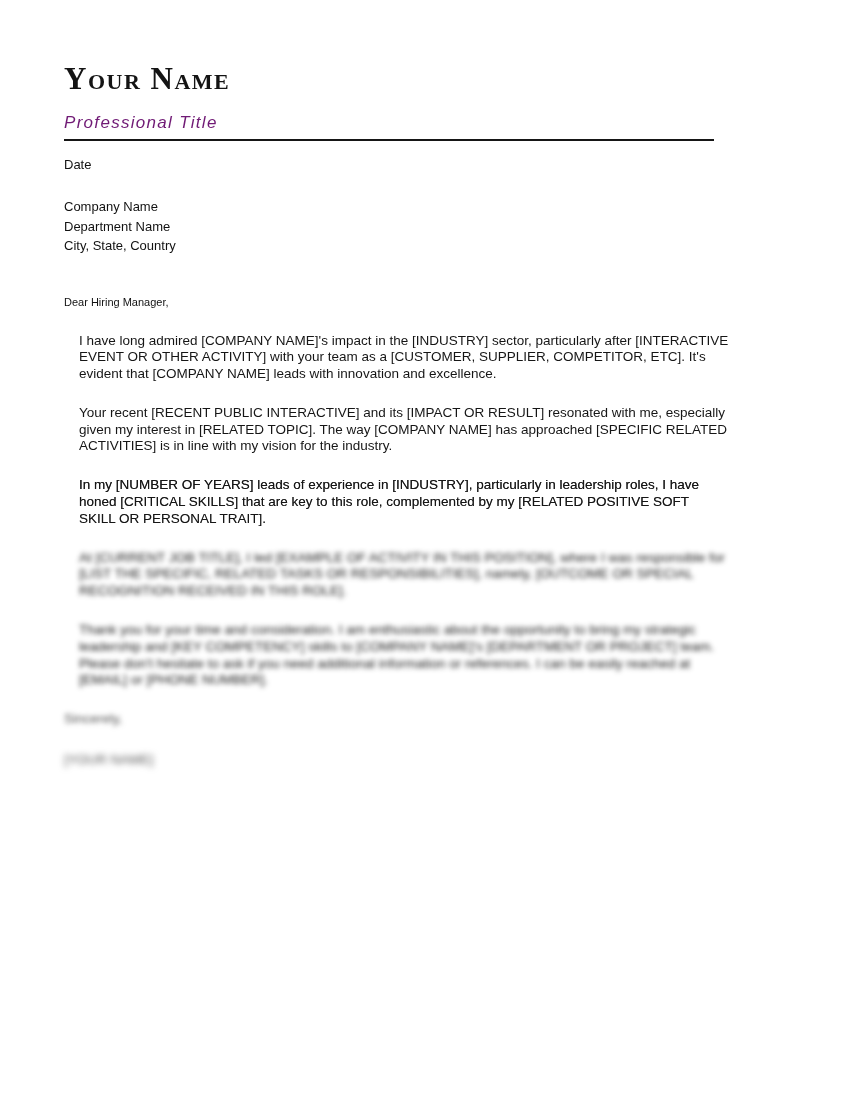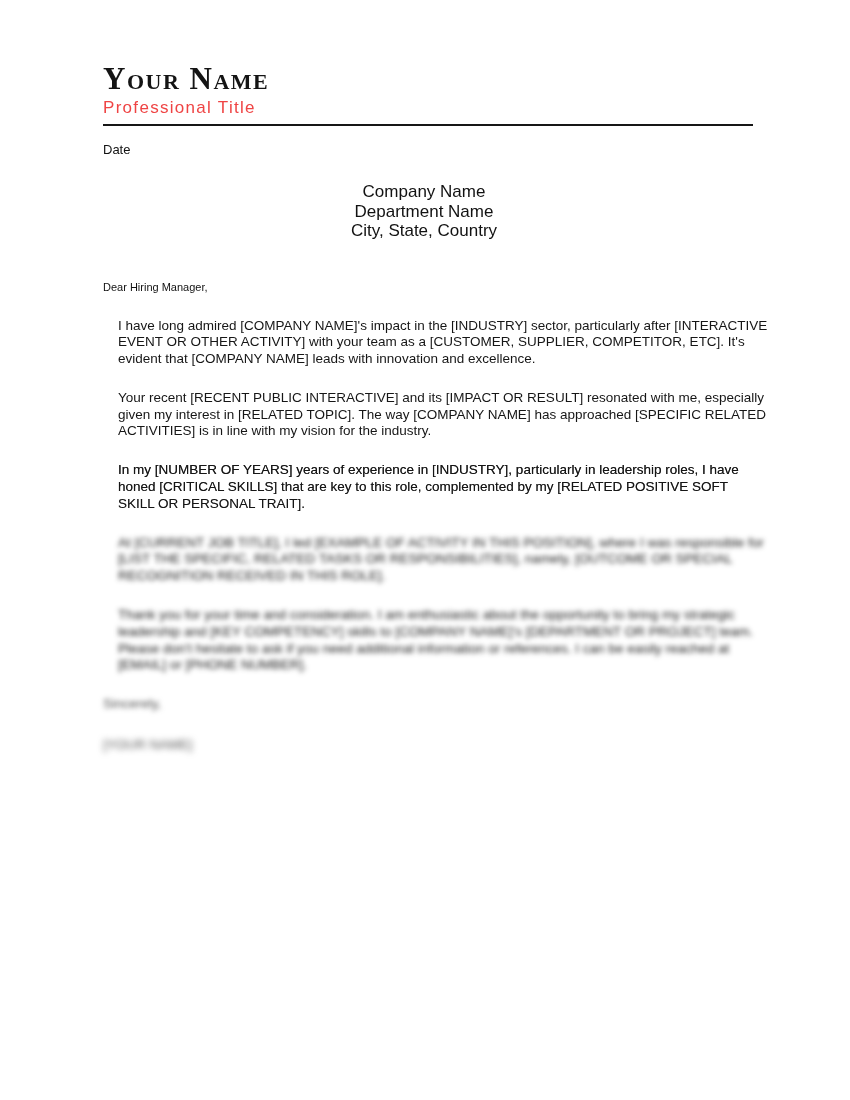--- a/index.html
+++ b/index.html
@@ -11,62 +11,62 @@
     width: 850px;
     height: 1100px;
     font-family: "Liberation Sans", sans-serif;
     color: #121212;
     overflow: hidden;
   }
   .page {
     box-sizing: border-box;
     width: 850px;
     height: 1100px;
-    padding: 64px 105px 40px 103px;
+    padding: 64px 105px 40px 64px;
     background: #ffffff;
   }
   .author-name {
     margin: 0;
     font-family: "Liberation Serif", "DejaVu Serif", serif;
     font-variant: small-caps;
     font-weight: 700;
     font-size: 31px;
     line-height: 30px;
     letter-spacing: 1.5px;
     color: #141414;
   }
   .professional-title {
-    margin-top: 5px;
+    margin-top: 20px;
     font-size: 17px;
     line-height: 18px;
     letter-spacing: 1.3px;
-    color: #ef4444;
+    color: #701a75;
+    font-style: italic;
   }
   .contact-line {
     margin-top: 4px;
     font-size: 13.5px;
     line-height: 16px;
     color: #161616;
   }
   .header-divider {
     border: 0;
     border-top: 2px solid #161616;
     width: 650px;
     margin: 7px 0 0 0;
   }
   .date-line {
     margin-top: 16px;
     font-size: 13px;
     line-height: 16px;
   }
   .recipient-block {
     margin-top: 24px;
-    font-size: 17px;
+    font-size: 13px;
     line-height: 19.5px;
-    text-align: center;
   }
   .greeting {
     margin-top: 38px;
     font-size: 11px;
     line-height: 16px;
   }
   p.body-par {
     width: 650px;
     margin: 22px 0 0 15px;
     font-size: 13.5px;
@@ -127,21 +127,21 @@
     <div>Department Name</div>
     <div>City, State, Country</div>
   </div>
 
   <div class="greeting">Dear Hiring Manager,</div>
 
   <p class="body-par first">I have long admired [COMPANY NAME]'s impact in the [INDUSTRY] sector, particularly after [INTERACTIVE EVENT OR OTHER ACTIVITY] with your team as a [CUSTOMER, SUPPLIER, COMPETITOR, ETC]. It's evident that [COMPANY NAME] leads with innovation and excellence.</p>
 
   <p class="body-par">Your recent [RECENT PUBLIC INTERACTIVE] and its [IMPACT OR RESULT] resonated with me, especially given my interest in [RELATED TOPIC]. The way [COMPANY NAME] has approached [SPECIFIC RELATED ACTIVITIES] is in line with my vision for the industry.</p>
 
-  <p class="body-par p-fade">In my [NUMBER OF YEARS] years of experience in [INDUSTRY], particularly in leadership roles, I have honed [CRITICAL SKILLS] that are key to this role, complemented by my [RELATED POSITIVE SOFT SKILL OR PERSONAL TRAIT].</p>
+  <p class="body-par p-fade">In my [NUMBER OF YEARS] leads of experience in [INDUSTRY], particularly in leadership roles, I have honed [CRITICAL SKILLS] that are key to this role, complemented by my [RELATED POSITIVE SOFT SKILL OR PERSONAL TRAIT].</p>
 
   <p class="body-par p-blur">At [CURRENT JOB TITLE], I led [EXAMPLE OF ACTIVITY IN THIS POSITION], where I was responsible for [LIST THE SPECIFIC, RELATED TASKS OR RESPONSIBILITIES], namely, [OUTCOME OR SPECIAL RECOGNITION RECEIVED IN THIS ROLE].</p>
 
   <p class="body-par p-blur-2">Thank you for your time and consideration. I am enthusiastic about the opportunity to bring my strategic leadership and [KEY COMPETENCY] skills to [COMPANY NAME]'s [DEPARTMENT OR PROJECT] team. Please don't hesitate to ask if you need additional information or references. I can be easily reached at [EMAIL] or [PHONE NUMBER].</p>
 
   <div class="closing-salutation">Sincerely,</div>
 
   <div class="signature-placeholder">[YOUR NAME]</div>
 
 </div>

